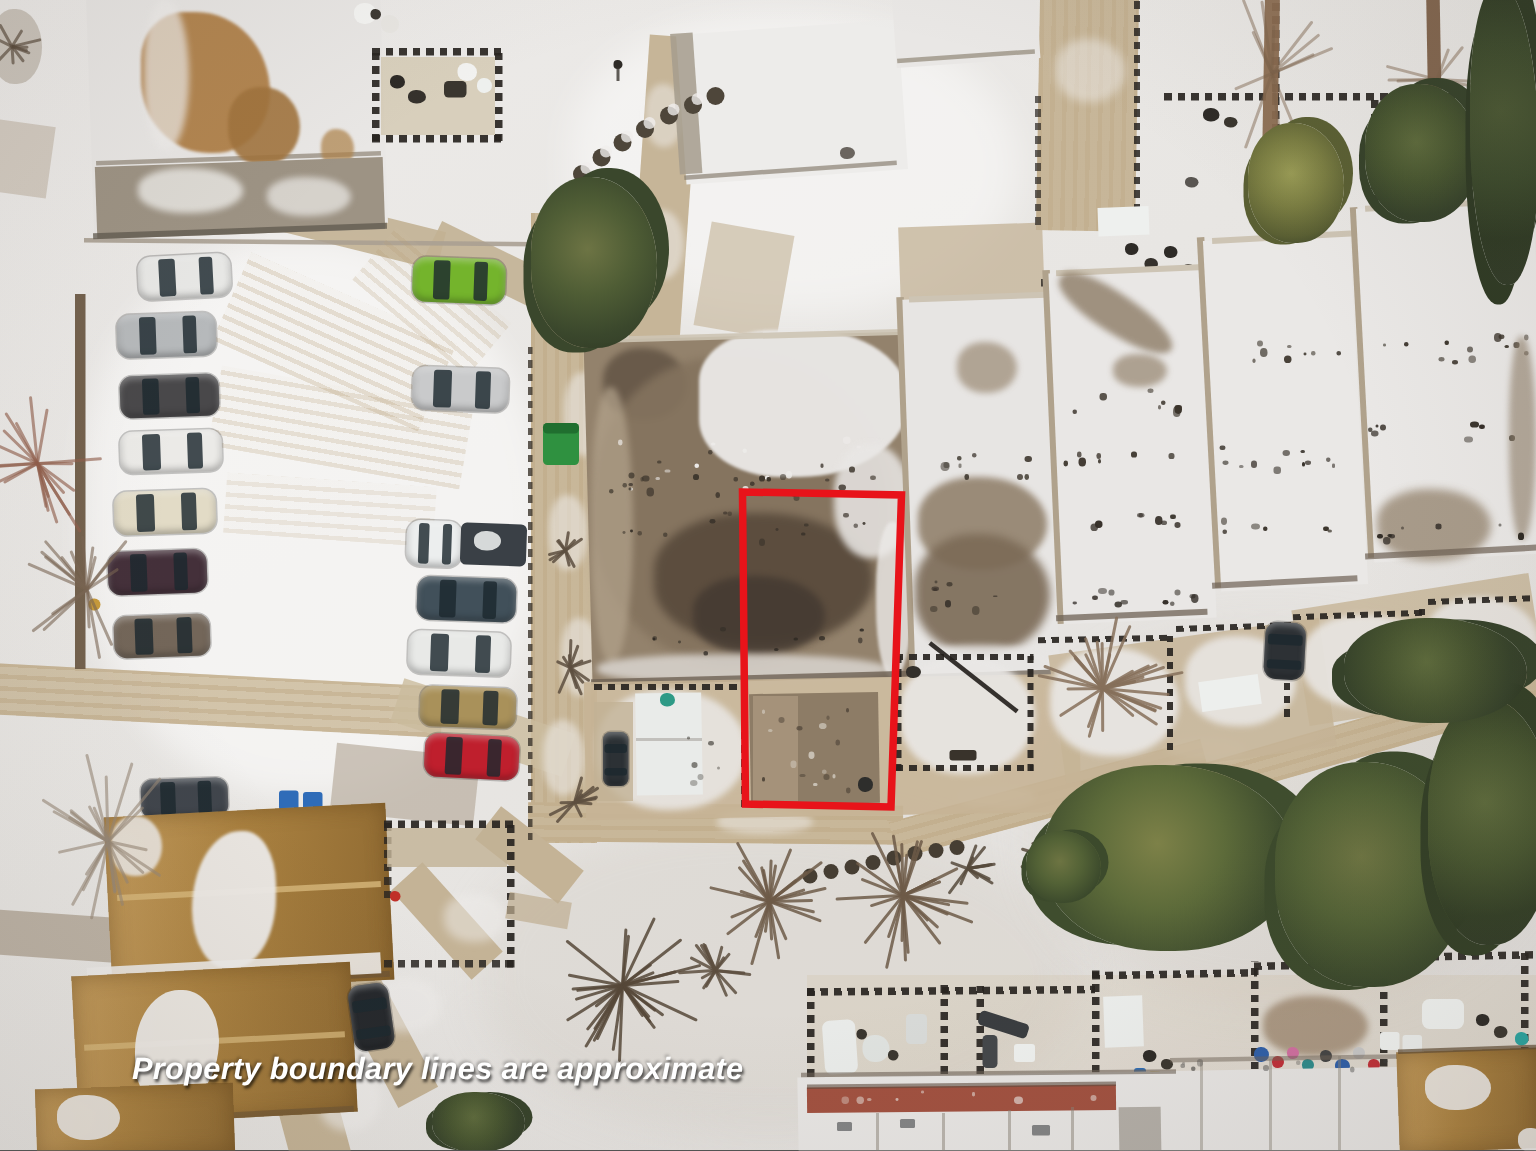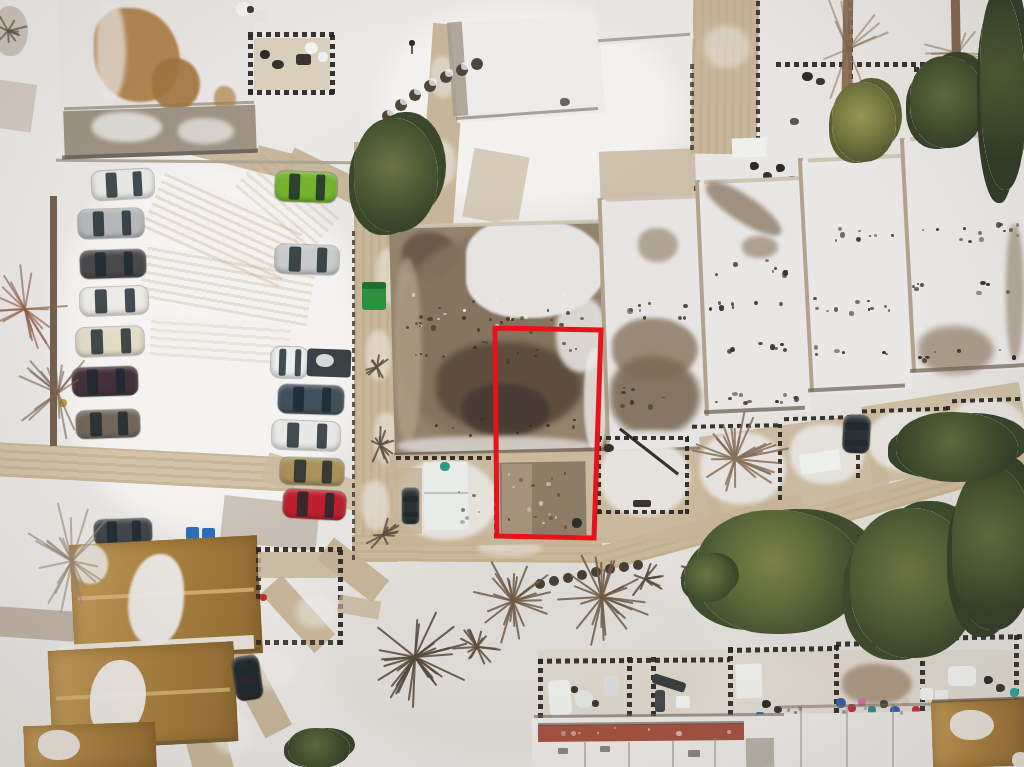--- a/index.html
+++ b/index.html
@@ -939,13 +939,14 @@
       <div class="obj" style="left: 850px; top: 508px; width: 128px; height: 150px; background: radial-gradient(circle at 45% 42%, rgb(109, 116, 66) 0%, rgb(83, 98, 54) 38%, rgb(60, 74, 44) 72%, rgba(40, 50, 30, 0.95) 100%); border-radius: 46% 54% 50% 48%; box-shadow: rgb(60, 74, 44) 20px -15px 0px -8px, rgb(60, 74, 44) -17px 12px 0px -10px;"></div>
       <div class="obj" style="left: 952px; top: 466px; width: 84px; height: 164px; background: radial-gradient(circle at 45% 42%, rgb(93, 106, 60) 0%, rgb(72, 86, 48) 38%, rgb(51, 63, 38) 72%, rgba(40, 50, 30, 0.95) 100%); border-radius: 46% 54% 50% 48%; box-shadow: rgb(51, 63, 38) 13px -16px 0px -5px, rgb(51, 63, 38) -11px 13px 0px -6px;"></div>
       <div class="obj" style="left: 896px; top: 412px; width: 122px; height: 70px; background: radial-gradient(circle at 45% 42%, rgb(93, 106, 60) 0%, rgb(71, 84, 48) 38%, rgb(54, 66, 42) 72%, rgba(40, 50, 30, 0.95) 100%); border-radius: 46% 54% 50% 48%; box-shadow: rgb(54, 66, 42) 19px -7px 0px -8px, rgb(54, 66, 42) -17px 5px 0px -9px;"></div>
       <div class="obj" style="left: 684px; top: 554px; width: 50px; height: 48px; background: radial-gradient(circle at 45% 42%, rgb(109, 116, 66) 0%, rgb(83, 98, 54) 38%, rgb(60, 74, 44) 72%, rgba(40, 50, 30, 0.95) 100%); border-radius: 46% 54% 50% 48%; box-shadow: rgb(60, 74, 44) 8px -4px 0px -3px, rgb(60, 74, 44) -7px 3px 0px -4px;"></div>
       <div class="obj" style="left: 288px; top: 728px; width: 62px; height: 40px; background: radial-gradient(circle at 45% 42%, rgb(93, 106, 60) 0%, rgb(72, 86, 48) 38%, rgb(54, 66, 42) 72%, rgba(40, 50, 30, 0.95) 100%); border-radius: 46% 54% 50% 48%; box-shadow: rgb(54, 66, 42) 9px -4px 0px -4px, rgb(54, 66, 42) -8px 3px 0px -4px;"></div>
       <div class="obj" style="left: 0px; top: 0px; width: 1024px; height: 767px; background: radial-gradient(at 50% 45%, rgba(0, 0, 0, 0) 55%, rgba(80, 70, 60, 0.12) 100%); pointer-events: none;"></div>
     </div>
   <svg id="boundary-svg" width="1024" height="767" viewBox="0 0 1024 767">
     <polygon id="boundary-poly" fill="none" points="495,328 601,330 594,538 497,536" stroke="#e8131a" stroke-width="5"></polygon>
   </svg>
+  <div class="caption">Property boundary lines are approximate</div>
 </div>
 
 </body></html>

